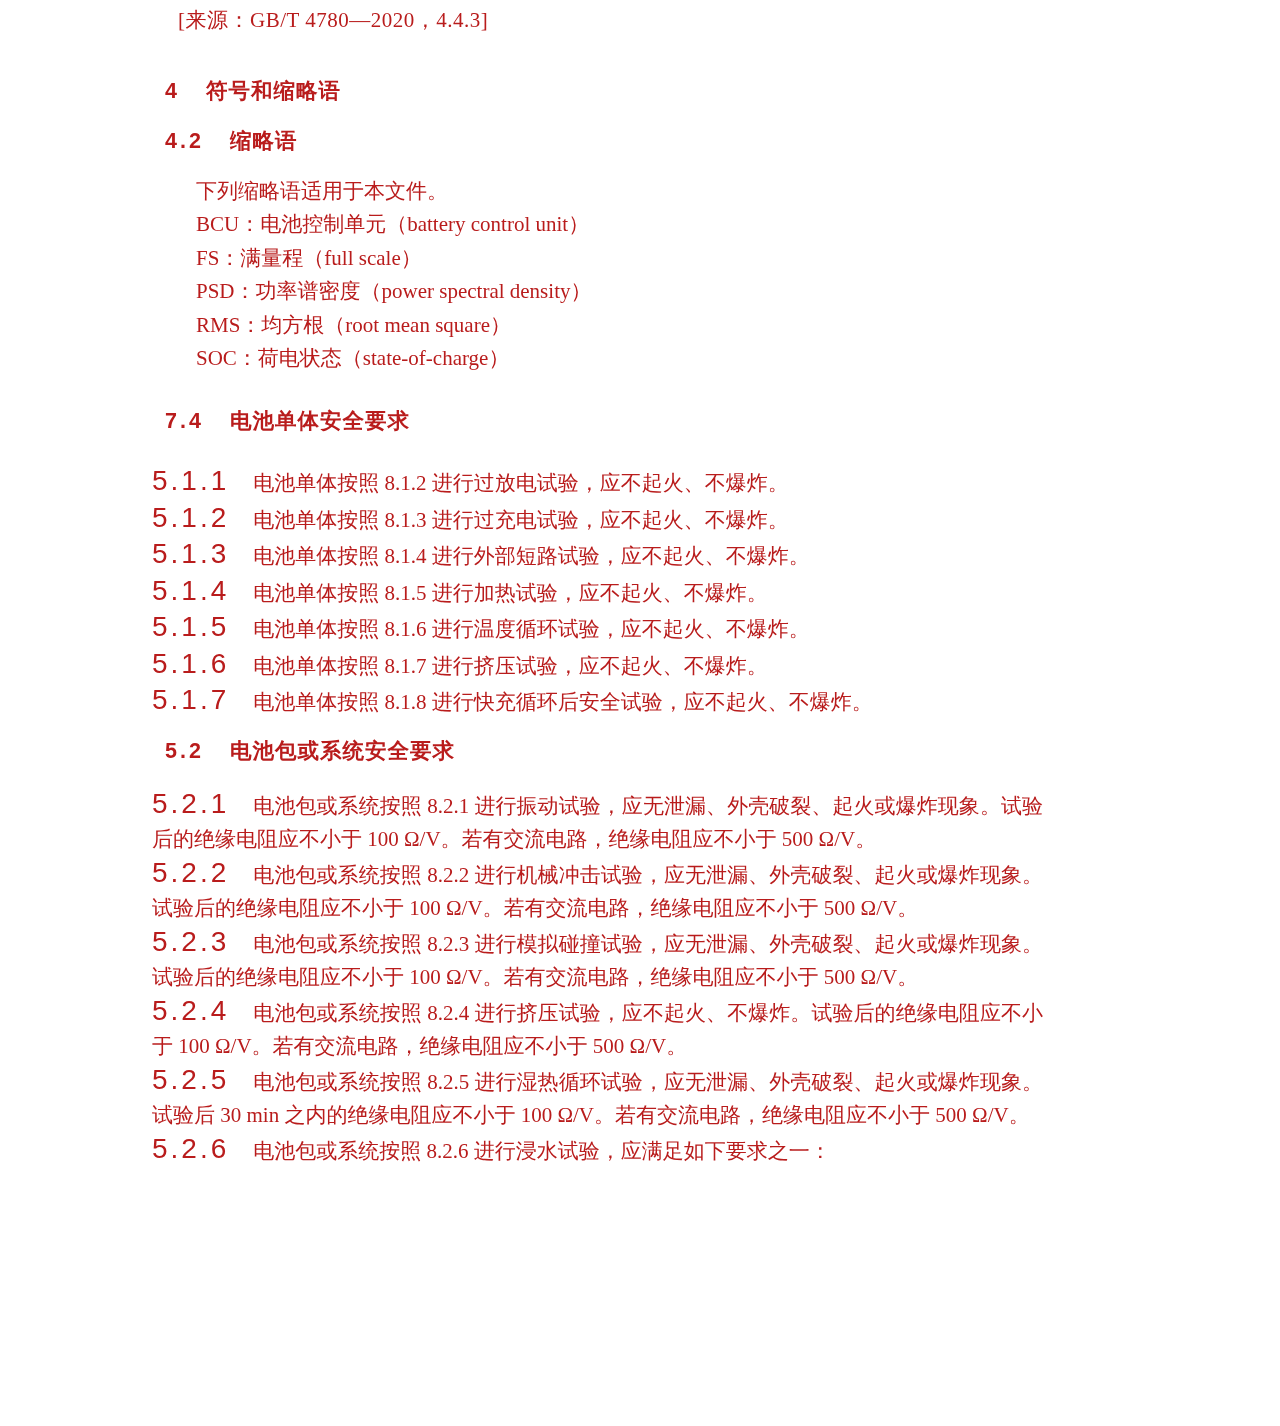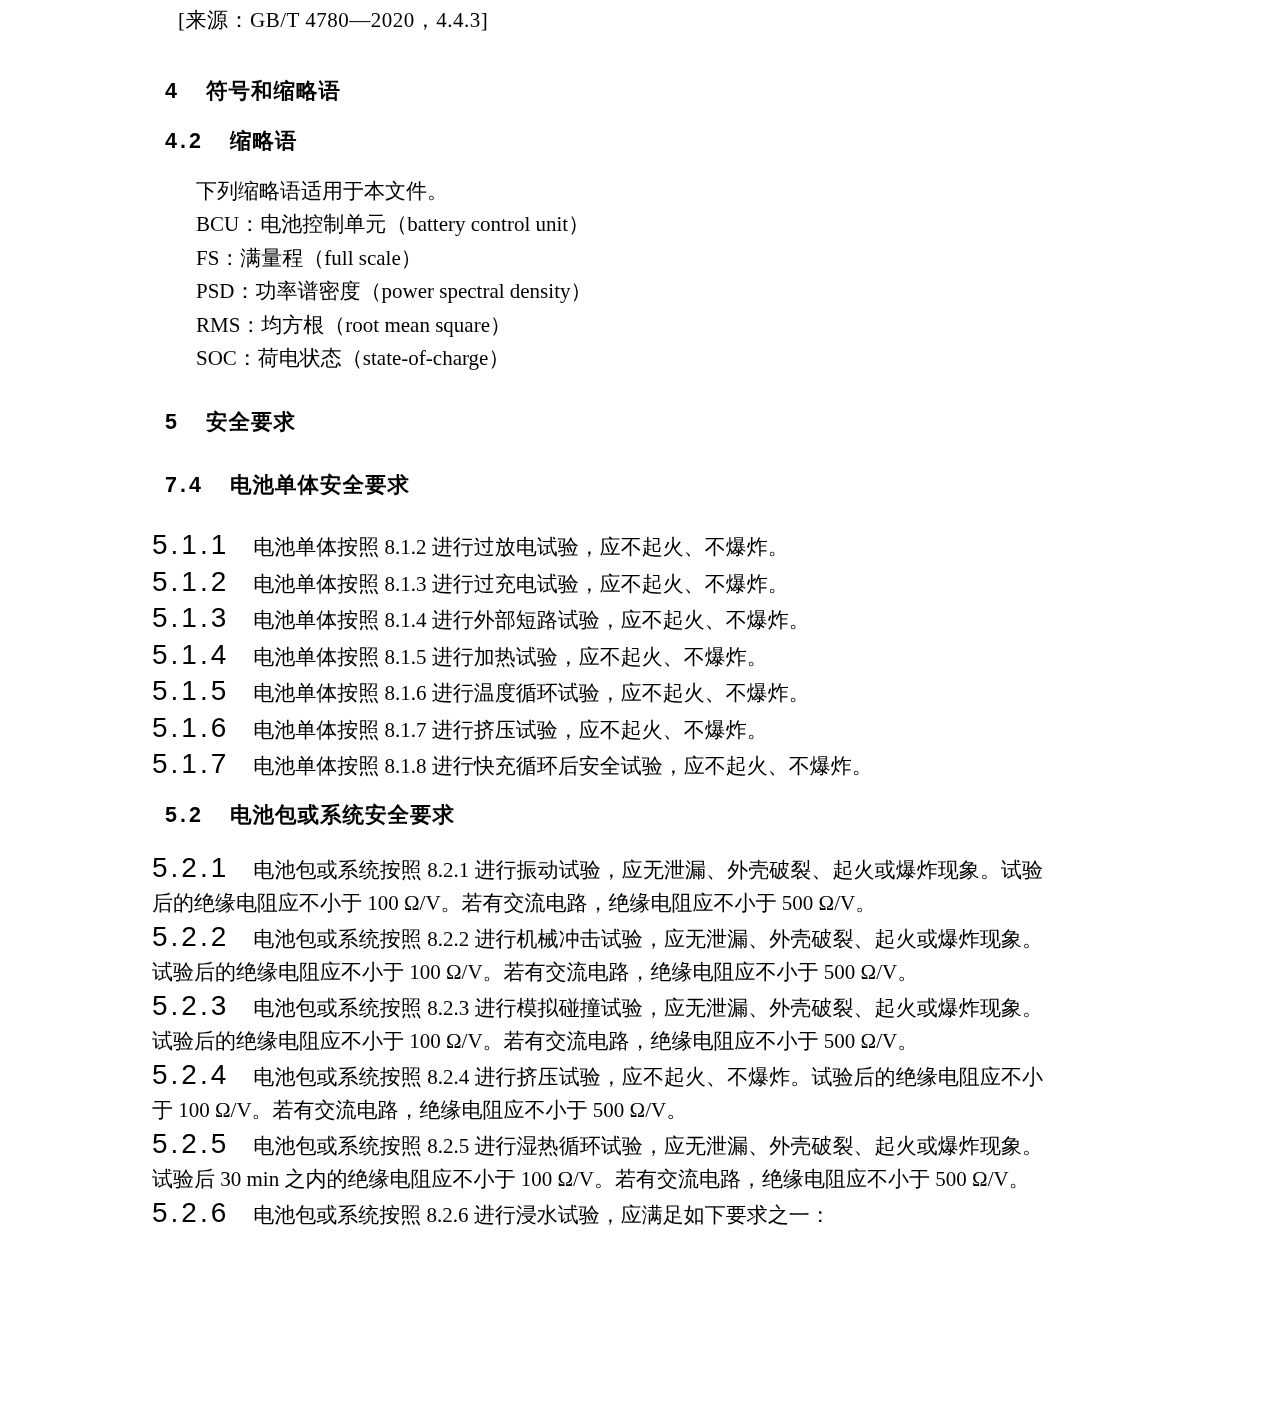--- a/index.html
+++ b/index.html
@@ -6,21 +6,21 @@
     margin: 0;
     padding: 0;
     background: #ffffff;
   }
   .page {
     position: relative;
     width: 1163px;
     height: 1426px;
     box-sizing: border-box;
     background: #ffffff;
-    color: #000000;
+    color: #b91c1c;
     font-family: "Liberation Serif", "DejaVu Serif", serif;
     font-size: 21px;
     padding: 4px 120px 0 152px;
     overflow: hidden;
     border-radius: 7px;
   }
 
   p { margin: 0; }
 
   
@@ -109,23 +109,20 @@
 
   <div class="block-abbr">
     <p class="indent">下列缩略语适用于本文件。</p>
     <p class="indent">BCU：电池控制单元（battery control unit）</p>
     <p class="indent">FS：满量程（full scale）</p>
     <p class="indent">PSD：功率谱密度（power spectral density）</p>
     <p class="indent">RMS：均方根（root mean square）</p>
     <p class="indent">SOC：荷电状态（state-of-charge）</p>
   </div>
 
-  <p class="sec-h h-5">
-    <span class="h-num">5</span><span>安全要求</span>
-  </p>
 
   <p class="sec-h h-5-1">
     <span class="h-num">7.4</span><span>电池单体安全要求</span>
   </p>
 
   <div class="clauses-51">
     <p><span class="c-num">5.1.1</span><span>电池单体按照 8.1.2 进行过放电试验，应不起火、不爆炸。</span></p>
     <p><span class="c-num">5.1.2</span><span>电池单体按照 8.1.3 进行过充电试验，应不起火、不爆炸。</span></p>
     <p><span class="c-num">5.1.3</span><span>电池单体按照 8.1.4 进行外部短路试验，应不起火、不爆炸。</span></p>
     <p><span class="c-num">5.1.4</span><span>电池单体按照 8.1.5 进行加热试验，应不起火、不爆炸。</span></p>

